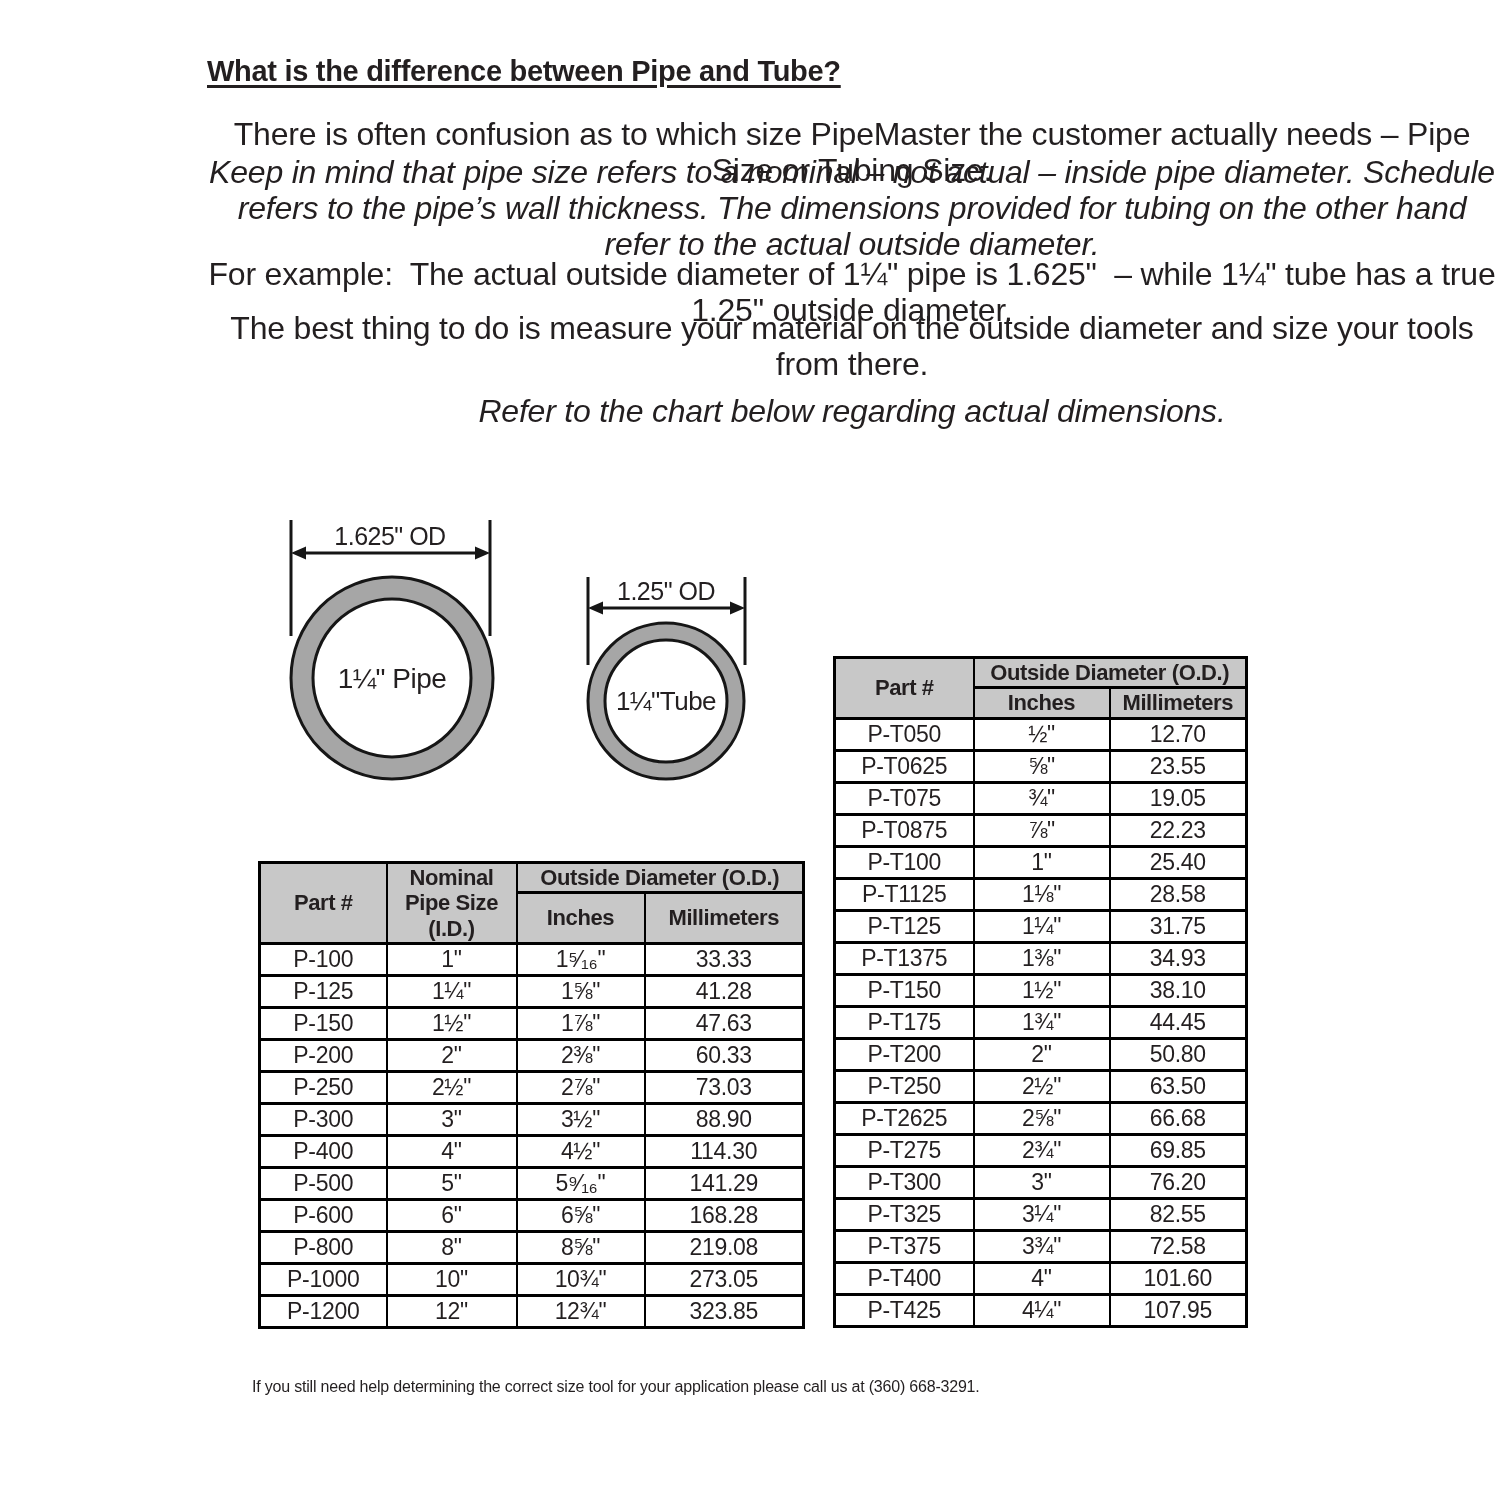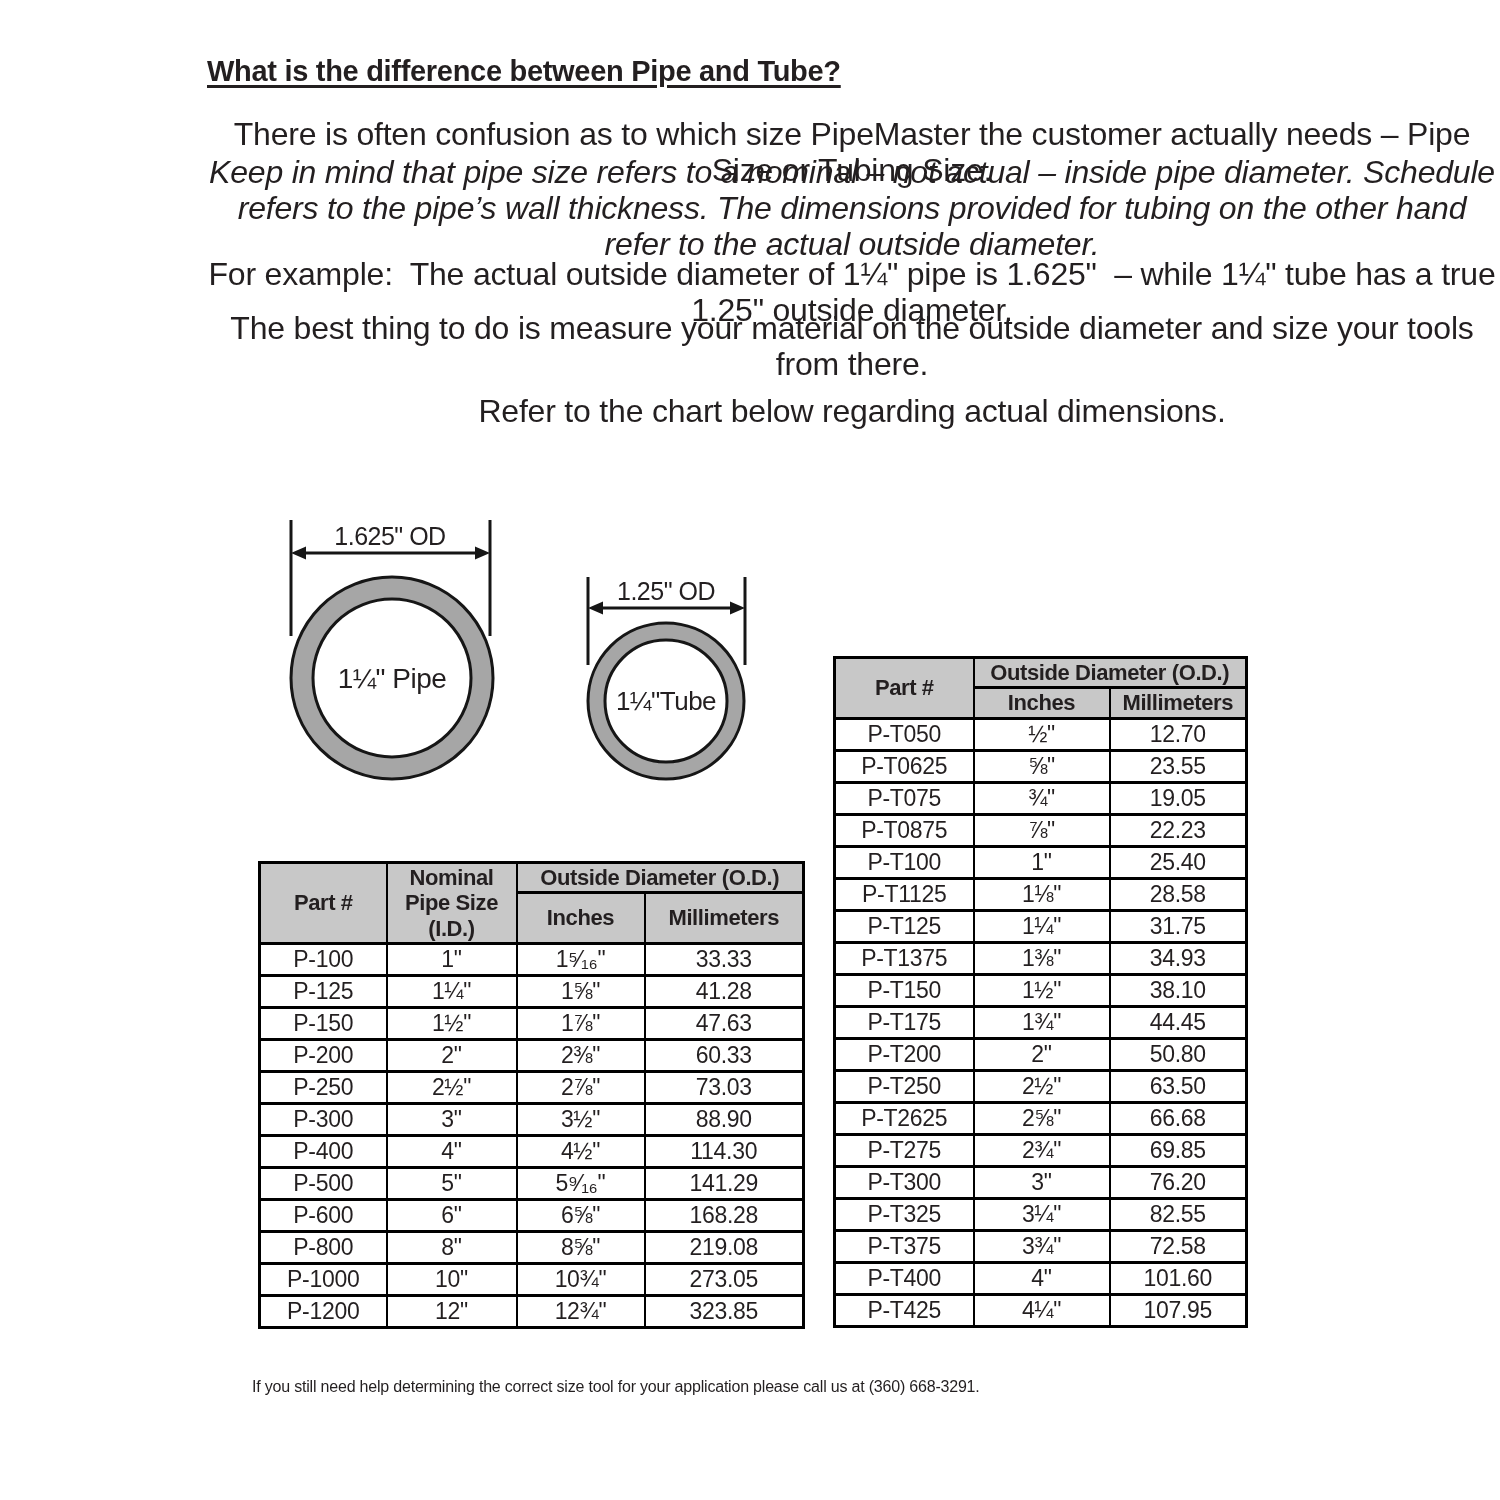--- a/index.html
+++ b/index.html
@@ -28,21 +28,21 @@
   }
   .para{
     position:absolute;left:207px;margin:0;
     width:1290px;font-size:32px;line-height:36px;
     letter-spacing:-0.2px;white-space:pre-wrap;text-align:center;
   }
   #p1{top:116px;}
   #p2{top:154px;font-style:italic;}
   #p3{top:256px;}
   #p4{top:310px;}
-  #refer{top:393px;}
+  #refer{top:393px;font-style:italic;}
   .footer{
     position:absolute;left:252px;top:1378px;margin:0;
     font-size:16px;letter-spacing:-0.2px;
   }
   .diagram{
     position:absolute;left:250px;top:500px;
   }
   .diagram text{
     fill:var(--text);
     font-family:"Liberation Sans", sans-serif;

